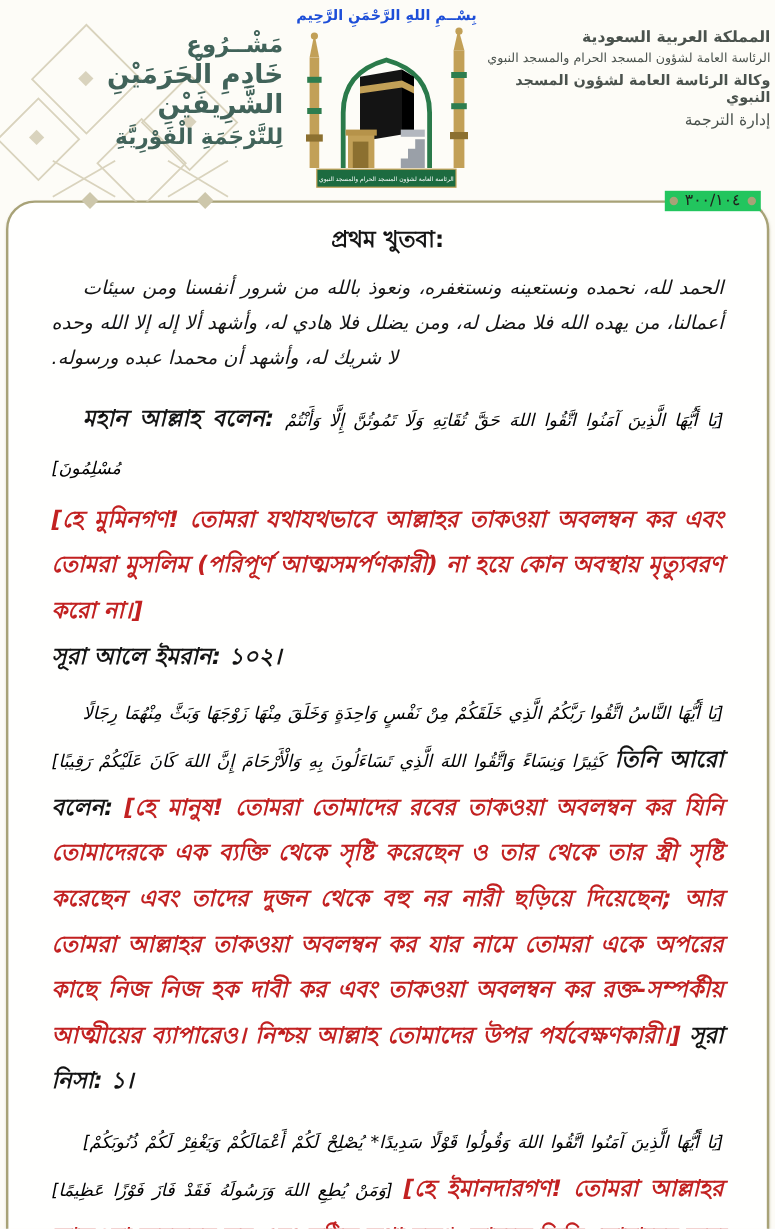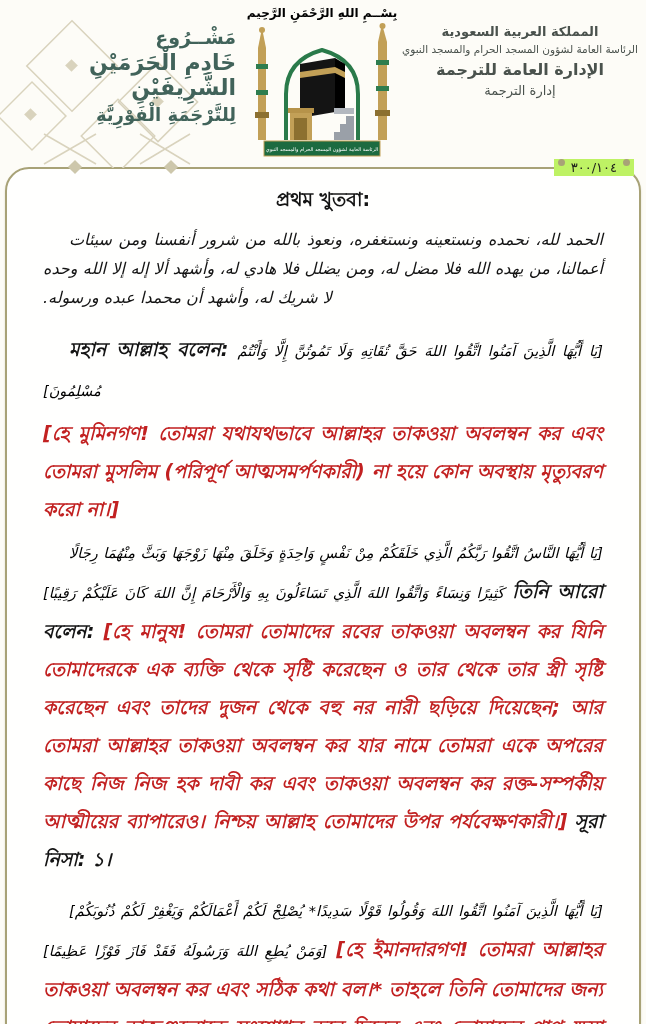--- a/index.html
+++ b/index.html
@@ -13,39 +13,39 @@
   .logo-left{position:absolute;left:6px;top:26px;width:230px;height:134px;color:#41635a;z-index:2;}
   .logo-left .l1{font-size:19px;font-weight:bold;letter-spacing:1px;}
   .logo-left .l2{font-size:22px;font-weight:bold;margin-top:2px;}
   .logo-left .l3{font-size:18px;font-weight:bold;margin-top:4px;}
   .geo{position:absolute;left:0;top:14px;z-index:1;}
   .border-diamond{position:absolute;width:10px;height:10px;background:#cdc7ab;transform:rotate(45deg);z-index:6;}
   .bd1{left:70px;top:162px;}
   .bd2{left:166px;top:162px;}
 
   .emblem-wrap{position:absolute;left:236px;top:6px;width:172px;height:160px;text-align:center;}
-  .bismillah{font-size:12px;color:#000000;font-weight:bold;}
+  .bismillah{font-size:12px;color:#1d4ed8;font-weight:bold;}
 
-  .hdr-right{position:absolute;right:4px;top:24px;width:244px;text-align:center;color:#4a524d;direction:rtl;}
+  .hdr-right{position:absolute;right:4px;top:24px;width:244px;color:#4a524d;direction:rtl;}
   .hdr-right .r1{font-size:13px;font-weight:bold;margin-bottom:4px;}
   .hdr-right .r2{font-size:10.5px;margin-bottom:5px;}
   .hdr-right .r3{font-size:12px;font-weight:bold;margin-bottom:5px;}
   .hdr-right .r4{font-size:16px;font-weight:bold;margin-bottom:4px;}
   .hdr-right .r5{font-size:13px;font-weight:normal;}
 
   
   .content-box{
     position:absolute;left:5px;top:167px;width:636px;height:948px;box-sizing:border-box;
     background:#fffffe;border:2px solid #a8a277;border-radius:24px;
     box-shadow:0 2px 2px rgba(150,140,100,.35);
     padding:14px 36px 0 36px;
   }
   .doc-number-wrap{
     position:absolute;top:159px;right:12px;z-index:7;height:17px;
-    display:flex;gap:6px;background:#bef264;padding:0 4px;
+    display:flex;align-items:center;gap:6px;background:#22c55e;padding:0 4px;
   }
   .doc-number-wrap .dot{width:7px;height:7px;border-radius:50%;background:#a8a277;}
   .doc-number-wrap .num{font-size:13px;color:#20201c;line-height:17px;}
 
   .title{ text-align:center;font-weight:bold;font-size:19px;color:#141414;margin:2px 0 8px;}
   p.para{ text-align:justify;text-indent:26px;margin:0 0 12px;color:#141414;font-style:italic;}
   .para-intro{line-height:29px;font-size:16px;margin-bottom:18px !important;}
   .para-mixed{line-height:38px;font-size:19px;}
   .verse{font-size:14.5px;color:#000;}
   .bn-black{font-weight:bold;color:#141414;}
@@ -127,39 +127,40 @@
       <g>
         <rect x="26" y="121" width="116" height="15" fill="#1c6b40" stroke="#c2a057" stroke-width="1"></rect>
         <text x="84" y="131" text-anchor="middle" font-size="5" fill="#ffffff">الرئاسة العامة لشؤون المسجد الحرام والمسجد النبوي</text>
       </g>
     </svg>
   </div>
 
   <div class="hdr-right">
     <div class="r1">المملكة العربية السعودية</div>
     <div class="r2">الرئاسة العامة لشؤون المسجد الحرام والمسجد النبوي</div>
-    <div class="r4">الإدارة العامة للترجمة</div>
+    <div class="r3">وكالة الرئاسة العامة لشؤون المسجد النبوي</div>
     <div class="r5">إدارة الترجمة</div>
   </div>
 </div>
 
 <div class="doc-number-wrap">
   <span class="dot"></span>
   <span class="num">٣٠٠/١٠٤</span>
   <span class="dot"></span>
 </div>
 
 <div class="content-box">
 
   <div class="title">প্রথম খুতবা:</div>
 
   <p class="para para-intro" dir="ltr"><span dir="rtl">الحمد لله، نحمده ونستعينه ونستغفره، ونعوذ بالله من شرور أنفسنا ومن سيئات أعمالنا، من يهده الله فلا مضل له، ومن يضلل فلا هادي له، وأشهد ألا إله إلا الله وحده لا شريك له، وأشهد أن محمدا عبده ورسوله.</span></p>
 
   <p class="para para-mixed mb6" dir="ltr"><span class="bn-black">মহান আল্লাহ বলেন:</span> <span class="verse" dir="rtl">[يَا أَيُّهَا الَّذِينَ آمَنُوا اتَّقُوا اللهَ حَقَّ تُقَاتِهِ وَلَا تَمُوتُنَّ إِلَّا وَأَنْتُمْ مُسْلِمُونَ]</span></p>
 
   <p class="para para-mixed mb6" style="text-indent:0;" dir="ltr"><span class="bn-red">[হে মুমিনগণ! তোমরা যথাযথভাবে আল্লাহর তাকওয়া অবলম্বন কর এবং তোমরা মুসলিম (পরিপূর্ণ আত্মসমর্পণকারী) না হয়ে কোন অবস্থায় মৃত্যুবরণ করো না।]</span></p>
 
+  <p class="para para-mixed" style="text-indent:0;line-height:30px;" dir="ltr"><span class="bn-black">সূরা আলে ইমরান: ১০২।</span></p>
 
   <p class="para para-mixed" dir="ltr"><span class="verse" dir="rtl">[يَا أَيُّهَا النَّاسُ اتَّقُوا رَبَّكُمُ الَّذِي خَلَقَكُمْ مِنْ نَفْسٍ وَاحِدَةٍ وَخَلَقَ مِنْهَا زَوْجَهَا وَبَثَّ مِنْهُمَا رِجَالًا كَثِيرًا وَنِسَاءً وَاتَّقُوا اللهَ الَّذِي تَسَاءَلُونَ بِهِ وَالْأَرْحَامَ إِنَّ اللهَ كَانَ عَلَيْكُمْ رَقِيبًا]</span> <span class="bn-black">তিনি আরো বলেন:</span> <span class="bn-red">[হে মানুষ! তোমরা তোমাদের রবের তাকওয়া অবলম্বন কর যিনি তোমাদেরকে এক ব্যক্তি থেকে সৃষ্টি করেছেন ও তার থেকে তার স্ত্রী সৃষ্টি করেছেন এবং তাদের দুজন থেকে বহু নর নারী ছড়িয়ে দিয়েছেন; আর তোমরা আল্লাহর তাকওয়া অবলম্বন কর যার নামে তোমরা একে অপরের কাছে নিজ নিজ হক দাবী কর এবং তাকওয়া অবলম্বন কর রক্ত-সম্পর্কীয় আত্মীয়ের ব্যাপারেও। নিশ্চয় আল্লাহ তোমাদের উপর পর্যবেক্ষণকারী।]</span> <span class="bn-black">সূরা নিসা: ১।</span></p>
 
   <p class="para para-mixed" dir="ltr"><span class="verse" dir="rtl">[يَا أَيُّهَا الَّذِينَ آمَنُوا اتَّقُوا اللهَ وَقُولُوا قَوْلًا سَدِيدًا* يُصْلِحْ لَكُمْ أَعْمَالَكُمْ وَيَغْفِرْ لَكُمْ ذُنُوبَكُمْ]</span> <span class="verse" dir="rtl">[وَمَنْ يُطِعِ اللهَ وَرَسُولَهُ فَقَدْ فَازَ فَوْزًا عَظِيمًا]</span> <span class="bn-red">[হে ইমানদারগণ! তোমরা আল্লাহর তাকওয়া অবলম্বন কর এবং সঠিক কথা বল।* তাহলে তিনি তোমাদের জন্য তোমাদের কাজগুলোকে সংশোধন করে দিবেন এবং তোমাদের পাপ ক্ষমা করবেন। আর যে ব্যক্তি আল্লাহ ও তাঁর রাসূলের আনুগত্য করে, সে অবশ্যই মহাসাফল্য অর্জন করবে।]</span> </p>
 
 </div>
 
 </body></html>

